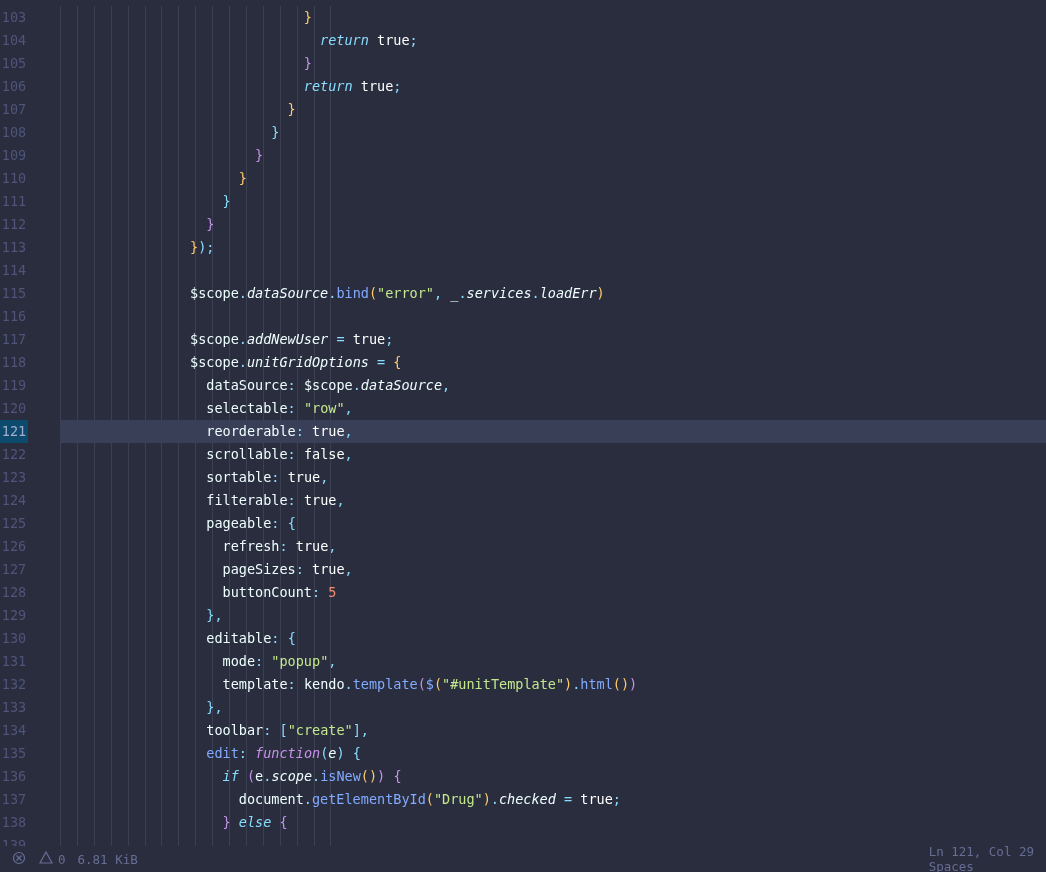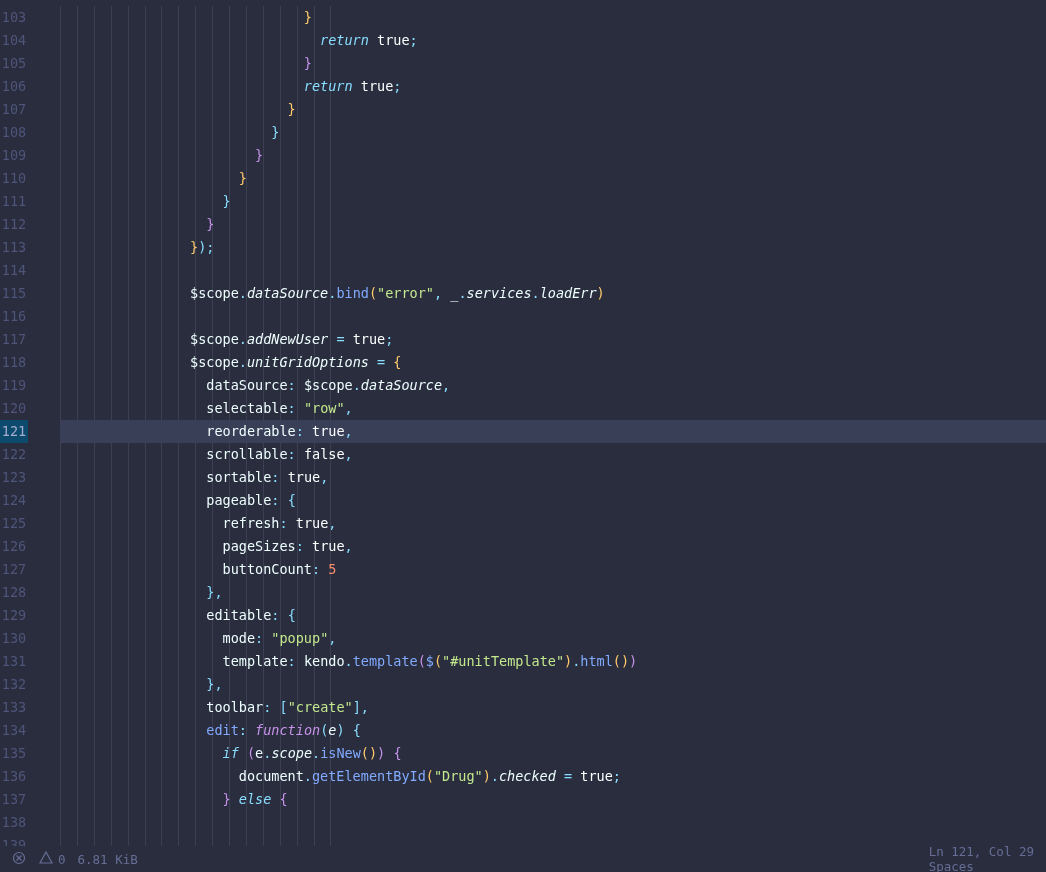--- a/index.html
+++ b/index.html
@@ -181,20 +181,21 @@
       <div class="line"></div>
       <div class="line">                <span class="var">$scope</span><span class="punc">.</span><span class="propit">dataSource</span><span class="punc">.</span><span class="fn">bind</span><span class="paren1">(</span><span class="str">"error"</span><span class="punc">,</span> <span class="var">_</span><span class="punc">.</span><span class="propit">services</span><span class="punc">.</span><span class="propit">loadErr</span><span class="paren1">)</span></div>
       <div class="line"></div>
       <div class="line">                <span class="var">$scope</span><span class="punc">.</span><span class="propit">addNewUser</span> <span class="punc">=</span> <span class="bool">true</span><span class="punc">;</span></div>
       <div class="line">                <span class="var">$scope</span><span class="punc">.</span><span class="propit">unitGridOptions</span> <span class="punc">=</span> <span class="brace">{</span></div>
       <div class="line">                  <span class="prop">dataSource</span><span class="punc">:</span> <span class="var">$scope</span><span class="punc">.</span><span class="propit">dataSource</span><span class="punc">,</span></div>
       <div class="line">                  <span class="prop">selectable</span><span class="punc">:</span> <span class="str">"row"</span><span class="punc">,</span></div>
       <div class="line active">                  <span class="prop">reorderable</span><span class="punc">:</span> <span class="bool">true</span><span class="punc">,</span></div>
       <div class="line">                  <span class="prop">scrollable</span><span class="punc">:</span> <span class="bool">false</span><span class="punc">,</span></div>
       <div class="line">                  <span class="prop">sortable</span><span class="punc">:</span> <span class="bool">true</span><span class="punc">,</span></div>
+      <div class="line">                  <span class="prop">filterable</span><span class="punc">:</span> <span class="bool">true</span><span class="punc">,</span></div>
       <div class="line">                  <span class="prop">pageable</span><span class="punc">:</span> <span class="brace3">{</span></div>
       <div class="line">                    <span class="prop">refresh</span><span class="punc">:</span> <span class="bool">true</span><span class="punc">,</span></div>
       <div class="line">                    <span class="prop">pageSizes</span><span class="punc">:</span> <span class="bool">true</span><span class="punc">,</span></div>
       <div class="line">                    <span class="prop">buttonCount</span><span class="punc">:</span> <span class="num">5</span></div>
       <div class="line">                  <span class="brace3">}</span><span class="punc">,</span></div>
       <div class="line">                  <span class="prop">editable</span><span class="punc">:</span> <span class="brace3">{</span></div>
       <div class="line">                    <span class="prop">mode</span><span class="punc">:</span> <span class="str">"popup"</span><span class="punc">,</span></div>
       <div class="line">                    <span class="prop">template</span><span class="punc">:</span> <span class="var">kendo</span><span class="punc">.</span><span class="fn">template</span><span class="paren2">(</span><span class="fn">$</span><span class="paren1">(</span><span class="str">"#unitTemplate"</span><span class="paren1">)</span><span class="punc">.</span><span class="fn">html</span><span class="paren1">(</span><span class="paren1">)</span><span class="paren2">)</span></div>
       <div class="line">                  <span class="brace3">}</span><span class="punc">,</span></div>
       <div class="line">                  <span class="prop">toolbar</span><span class="punc">:</span> <span class="brace3">[</span><span class="str">"create"</span><span class="brace3">]</span><span class="punc">,</span></div>

